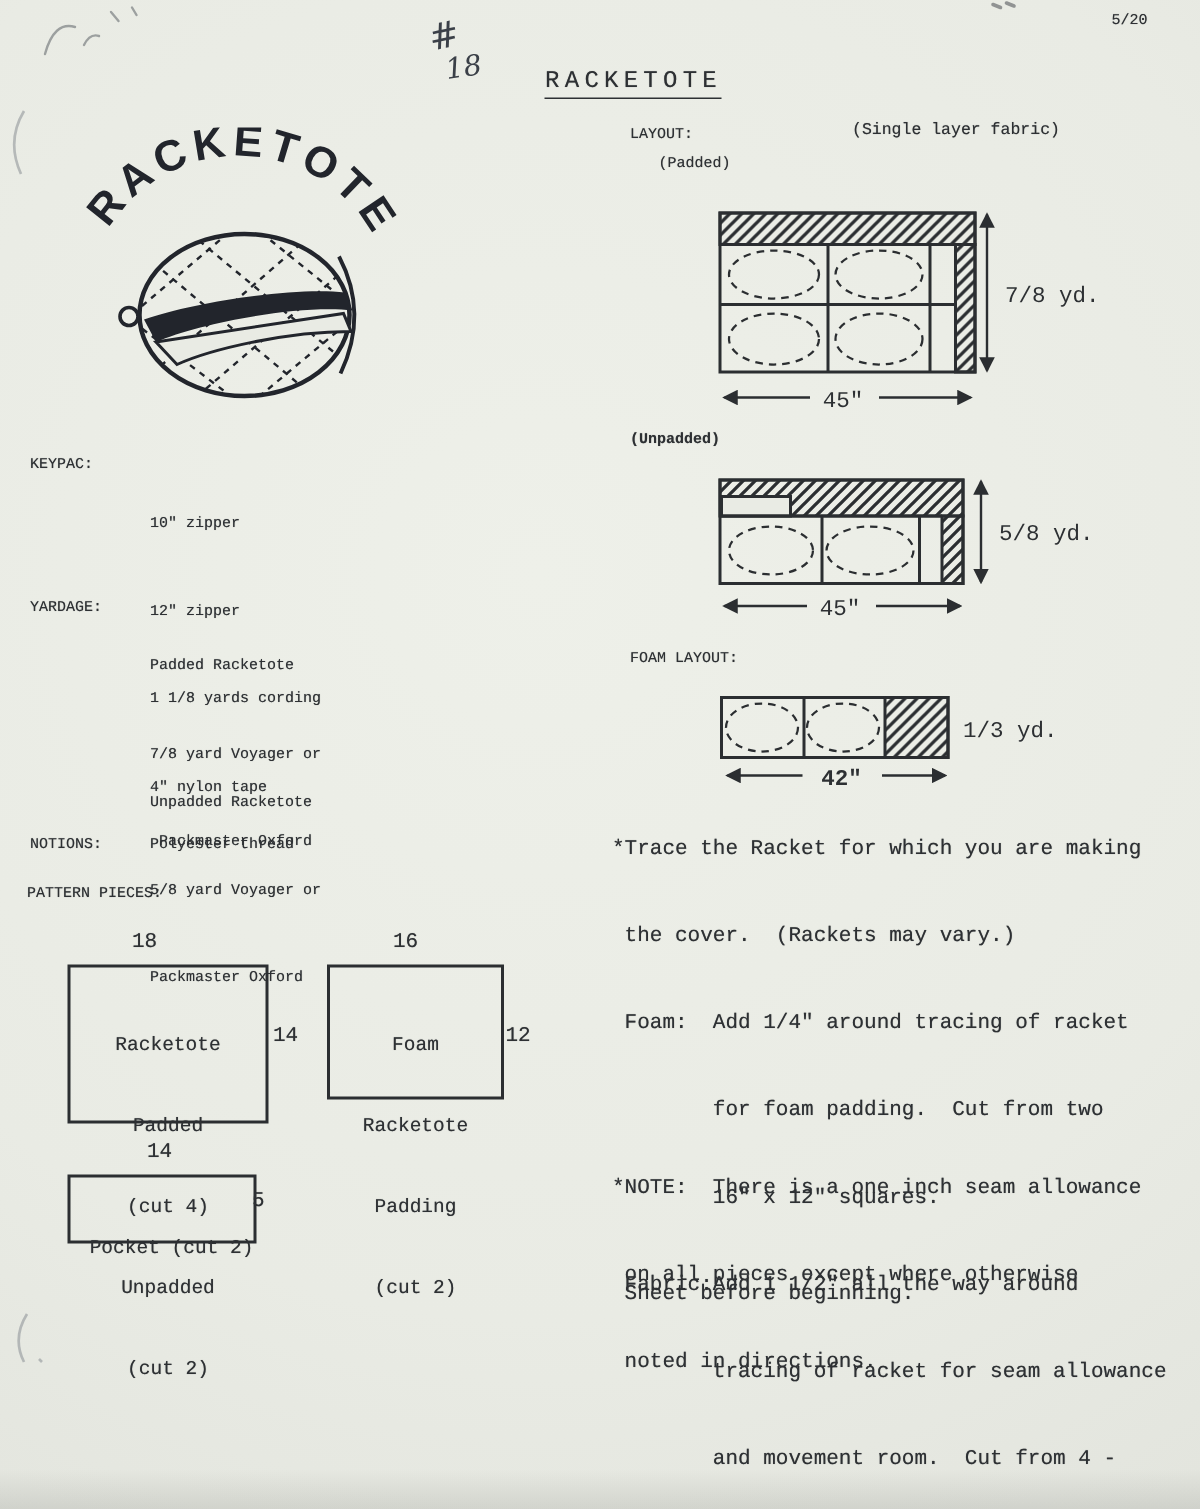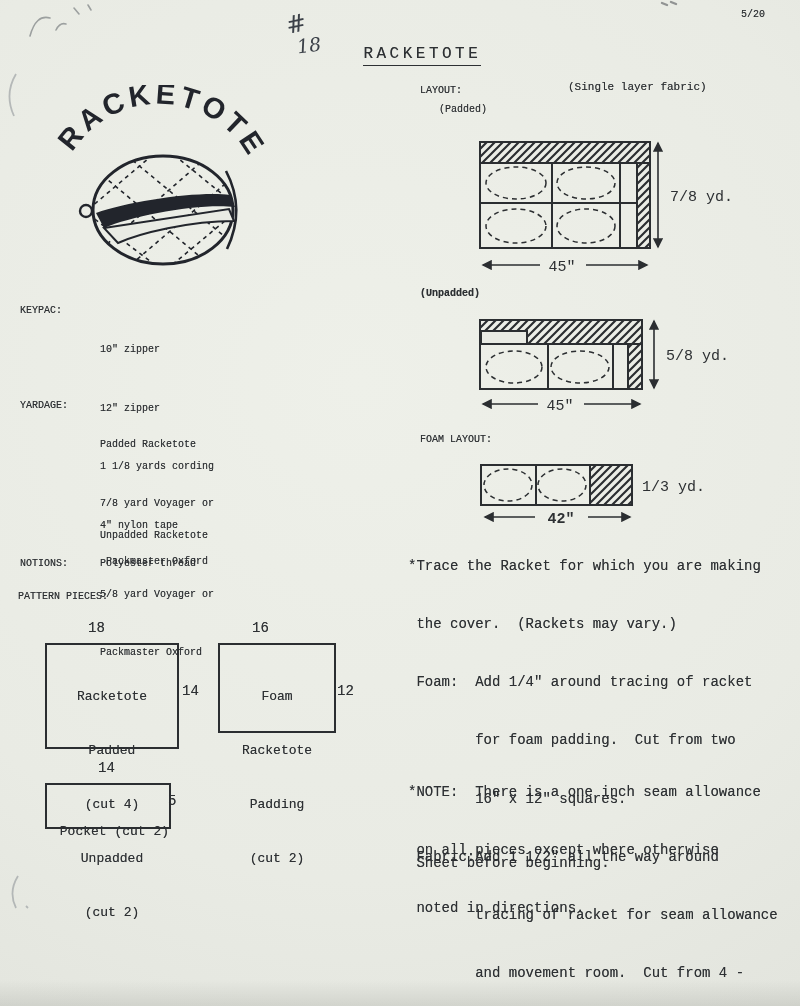--- a/index.html
+++ b/index.html
@@ -130,21 +130,21 @@
     <div class="tw sz13 boxlines" style="padding-top:7px;">
       <div>Racketote</div>
       <div>Padded</div>
       <div>(cut 4)</div>
       <div>Unpadded</div>
       <div>(cut 2)</div>
     </div>
   </div>
   <div class="abs tw sz14" style="left:182px;top:682px;">14</div>
 
-  <div class="abs tw sz14" style="left:252px;top:619px;">16</div>
+  <div class="abs tw sz14" style="left:262px;top:619px;">16</div>
   <div class="abs box" style="left:218px;top:643px;width:114px;height:86px;">
     <div class="tw sz13 boxlines" style="padding-top:7px;">
       <div>Foam</div>
       <div>Racketote</div>
       <div>Padding</div>
       <div>(cut 2)</div>
     </div>
   </div>
   <div class="abs tw sz14" style="left:337px;top:682px;">12</div>
 

